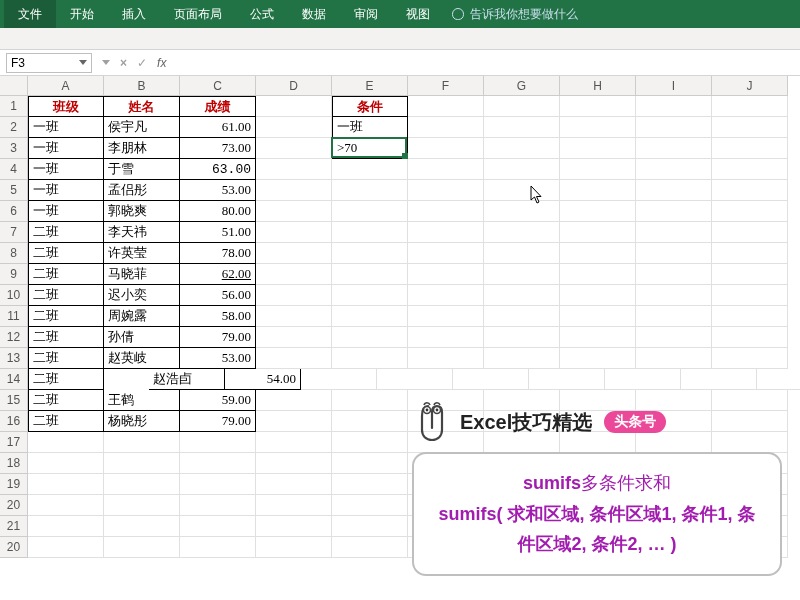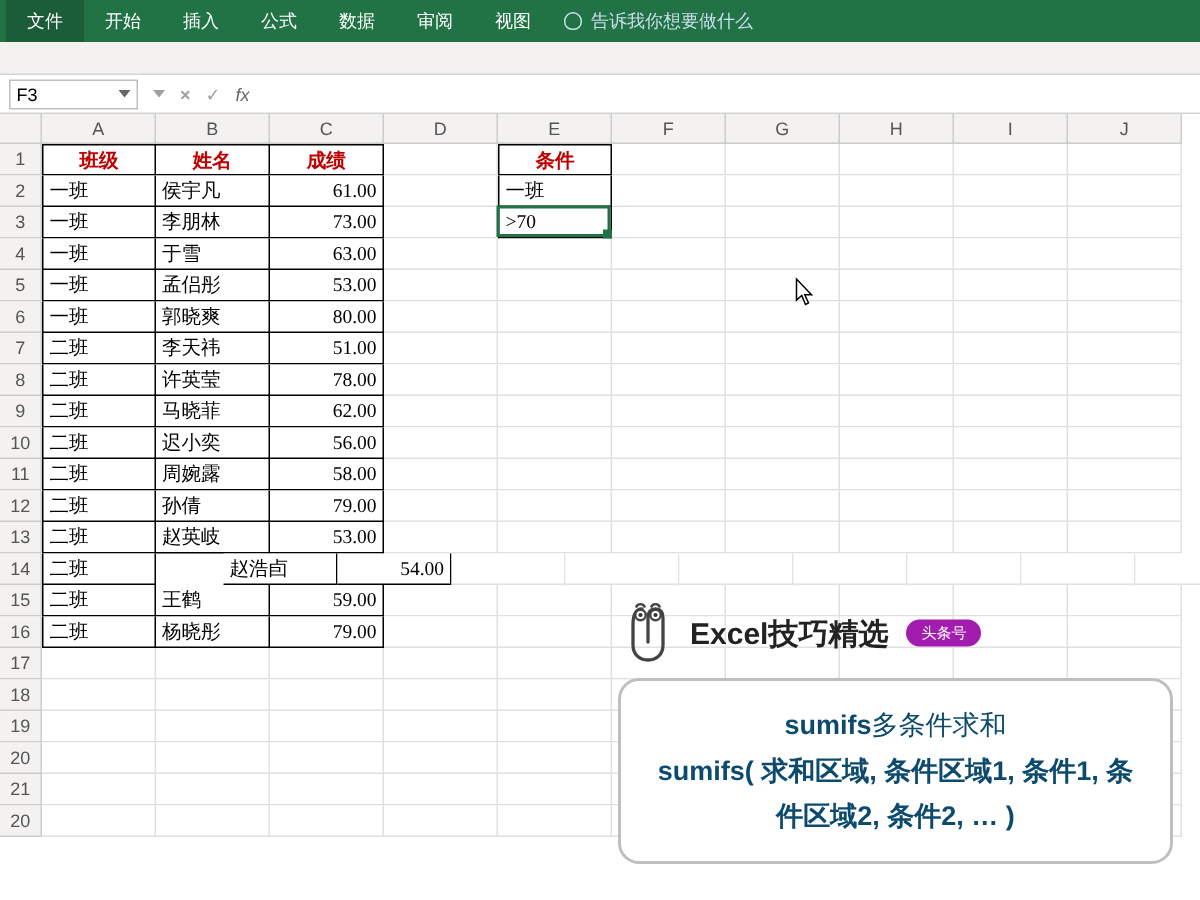--- a/index.html
+++ b/index.html
@@ -47,31 +47,32 @@
   
   .cursor-arrow { position: absolute; width: 14px; height: 20px; }
   .cursor-arrow svg { width: 14px; height: 20px; }
 
   
   .anno { position: absolute; right: 18px; bottom: 24px; width: 370px; }
   .anno-head { display: flex; align-items: center; gap: 8px; margin-bottom: 8px; padding-left: 4px; }
   .clippy { width: 36px; height: 44px; }
   .clippy svg { width: 36px; height: 44px; }
   .anno-title { font-size: 20px; font-weight: bold; color: #222; }
-  .badge { background: #a21caf; color: #fff; border-radius: 12px; padding: 2px 10px; font-size: 10px; font-weight: normal; margin-left: 4px; }
-  .anno-box { border: 2px solid #bfbfbf; border-radius: 14px; padding: 14px 18px; background: #fff; text-align: center; font-size: 18px; color: #0c4a6e; line-height: 1.7; }
+  .badge { background: #ec4899; color: #fff; border-radius: 12px; padding: 2px 10px; font-size: 14px; font-weight: bold; margin-left: 4px; }
+  .anno-box { border: 2px solid #bfbfbf; border-radius: 14px; padding: 14px 18px; background: #fff; text-align: center; font-size: 18px; color: #a21caf; line-height: 1.7; }
   .anno-box .kw { font-weight: bold; }
 </style>
 </head>
 <body>
 
 <div class="ribbon" id="ribbon">
     <div class="ribbon-tab file">文件</div>
     <div class="ribbon-tab">开始</div>
     <div class="ribbon-tab">插入</div>
+    <div class="ribbon-tab">页面布局</div>
     <div class="ribbon-tab">公式</div>
     <div class="ribbon-tab">数据</div>
     <div class="ribbon-tab">审阅</div>
     <div class="ribbon-tab">视图</div>
     <div class="tell-me">
       <span class="bulb"></span>
       <span>告诉我你想要做什么</span>
     </div>
   </div>
 <div class="band"></div>
@@ -161,21 +162,21 @@
         <div class="cell  b-left b-right b-bottom" style="border-bottom: 1px solid rgb(0, 0, 0); border-right: 1px solid rgb(0, 0, 0); width: 76px; height: 21px;">&gt;70</div>
         <div class="cell" style="width: 76px; height: 21px;"></div>
         <div class="cell" style="width: 76px; height: 21px;"></div>
         <div class="cell" style="width: 76px; height: 21px;"></div>
         <div class="cell" style="width: 76px; height: 21px;"></div>
         <div class="cell" style="width: 76px; height: 21px;"></div>
       </div>
       <div class="row">
         <div class="cell  b-left" style="border-bottom: 1px solid rgb(0, 0, 0); border-right: 1px solid rgb(0, 0, 0); width: 76px; height: 21px;">一班</div>
         <div class="cell " style="border-bottom: 1px solid rgb(0, 0, 0); border-right: 1px solid rgb(0, 0, 0); width: 76px; height: 21px;">于雪</div>
-        <div class="cell num b-right" style="border-bottom: 1px solid rgb(0, 0, 0); border-right: 1px solid rgb(0, 0, 0); width: 76px; height: 21px;">63.00</div>
+        <div class="cell num b-right" style="border-bottom: 1px solid rgb(0, 0, 0); border-right: 1px solid rgb(0, 0, 0); width: 76px; height: 21px; font-family: Liberation Mono, monospace;">63.00</div>
         <div class="cell" style="width: 76px; height: 21px;"></div>
         <div class="cell" style="width: 76px; height: 21px;"></div>
         <div class="cell" style="width: 76px; height: 21px;"></div>
         <div class="cell" style="width: 76px; height: 21px;"></div>
         <div class="cell" style="width: 76px; height: 21px;"></div>
         <div class="cell" style="width: 76px; height: 21px;"></div>
         <div class="cell" style="width: 76px; height: 21px;"></div>
       </div>
       <div class="row">
         <div class="cell  b-left" style="border-bottom: 1px solid rgb(0, 0, 0); border-right: 1px solid rgb(0, 0, 0); width: 76px; height: 21px;">一班</div>
@@ -221,21 +222,21 @@
         <div class="cell" style="width: 76px; height: 21px;"></div>
         <div class="cell" style="width: 76px; height: 21px;"></div>
         <div class="cell" style="width: 76px; height: 21px;"></div>
         <div class="cell" style="width: 76px; height: 21px;"></div>
         <div class="cell" style="width: 76px; height: 21px;"></div>
         <div class="cell" style="width: 76px; height: 21px;"></div>
       </div>
       <div class="row">
         <div class="cell  b-left" style="border-bottom: 1px solid rgb(0, 0, 0); border-right: 1px solid rgb(0, 0, 0); width: 76px; height: 21px;">二班</div>
         <div class="cell " style="border-bottom: 1px solid rgb(0, 0, 0); border-right: 1px solid rgb(0, 0, 0); width: 76px; height: 21px;">马晓菲</div>
-        <div class="cell num b-right" style="border-bottom: 1px solid rgb(0, 0, 0); border-right: 1px solid rgb(0, 0, 0); width: 76px; height: 21px;">62.00</div>
+        <div class="cell num b-right" style="border-bottom: 1px solid rgb(0, 0, 0); border-right: 1px solid rgb(0, 0, 0); width: 76px; height: 21px; text-decoration: underline;">62.00</div>
         <div class="cell" style="width: 76px; height: 21px;"></div>
         <div class="cell" style="width: 76px; height: 21px;"></div>
         <div class="cell" style="width: 76px; height: 21px;"></div>
         <div class="cell" style="width: 76px; height: 21px;"></div>
         <div class="cell" style="width: 76px; height: 21px;"></div>
         <div class="cell" style="width: 76px; height: 21px;"></div>
         <div class="cell" style="width: 76px; height: 21px;"></div>
       </div>
       <div class="row">
         <div class="cell  b-left" style="border-bottom: 1px solid rgb(0, 0, 0); border-right: 1px solid rgb(0, 0, 0); width: 76px; height: 21px;">二班</div>

